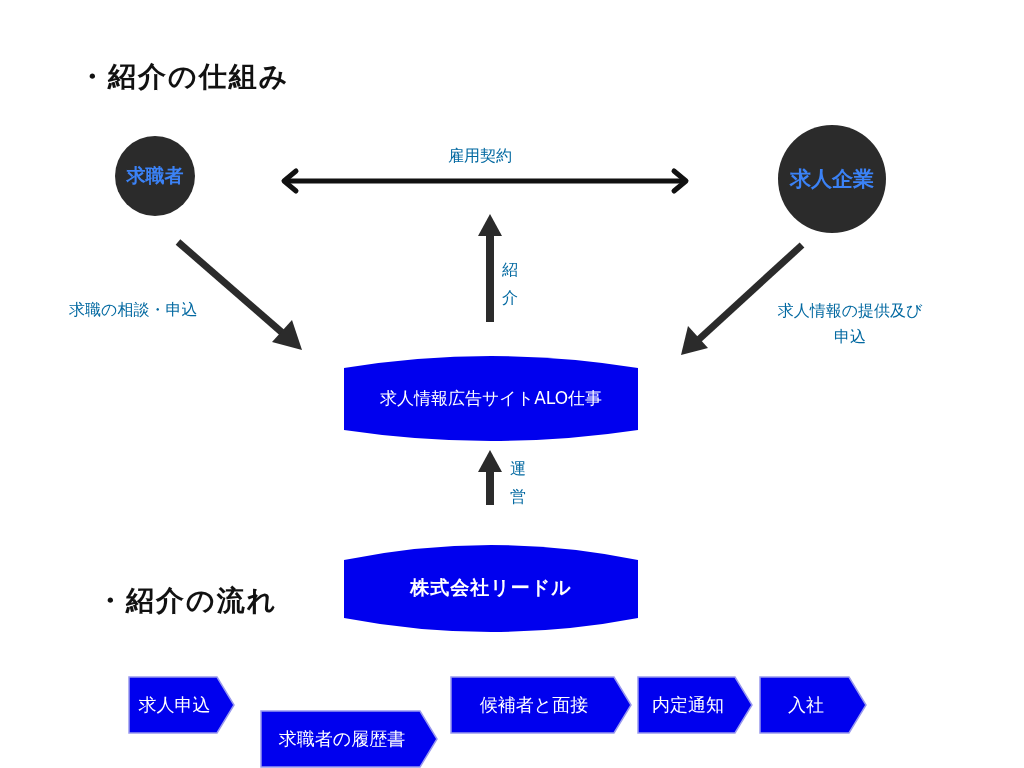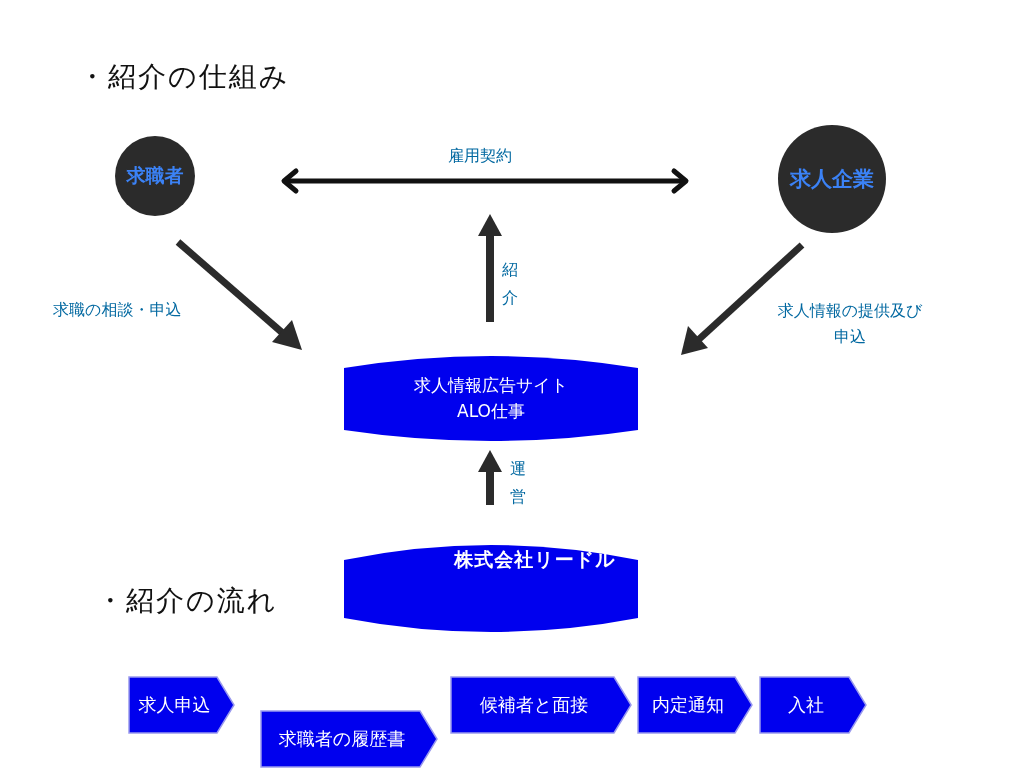--- a/index.html
+++ b/index.html
@@ -1,35 +1,35 @@
 <!DOCTYPE html>
 <html><head>
 <meta charset="utf-8">
 <style>
   html, body { margin:0; padding:0; }
   body { width:1024px; height:768px; background:#ffffff; position:relative; overflow:hidden;
          font-family:"DejaVu Sans", "Liberation Sans", sans-serif; color:#222; }
-  .heading { position:absolute; font-size:28px; font-weight:normal; color:#111; letter-spacing:2px; }
+  .heading { position:absolute; font-size:28px; font-weight:bold; color:#111; letter-spacing:2px; }
   #h1 { left:78px; top:58px; }
   #h2 { left:96px; top:582px; }
   .circle { position:absolute; border-radius:50%; background:#2b2b2b; color:#3b82f6;
             display:flex; align-items:center; justify-content:center; font-weight:bold; }
   #seeker { left:115px; top:136px; width:80px; height:80px; font-size:19px; }
   #company { left:778px; top:125px; width:108px; height:108px; font-size:21px; }
   .label { position:absolute; font-size:16px; color:#0369a1; }
   #lbl-contract { left:448px; top:146px; }
   #lbl-intro { left:500px; top:256px; width:20px; line-height:28px; text-align:center; }
   #lbl-operate { left:508px; top:455px; width:20px; line-height:28px; text-align:center; }
-  #lbl-left { left:53px; top:300px; }
+  #lbl-left { left:69px; top:300px; }
   #lbl-right { left:752px; top:298px; width:196px; text-align:center; line-height:26px; }
   svg.overlay { position:absolute; left:0; top:0; }
-  .banner { position:absolute; color:#fff; text-align:center; display:flex; flex-direction:column;
+  .banner { position:absolute; color:#fff; text-align:center; display:flex; flex-direction:row;
             align-items:center; justify-content:center; }
   #site { left:344px; top:360px; width:294px; height:76px; font-size:17px; line-height:26px; }
-  #leedle { left:344px; top:520px; width:294px; height:80px; font-size:19px; font-weight:bold; letter-spacing:1px;padding-left:44px; }
+  #leedle { left:344px; top:548px; width:294px; height:80px; font-size:19px; font-weight:bold; letter-spacing:1px; }
   .step { position:absolute; top:676px; height:58px; color:#fff; font-size:18px;
           display:flex; align-items:center; }
   .step span { position:relative; z-index:2; width:100%; text-align:center; padding-right:14px; box-sizing:border-box; }
   .step svg { position:absolute; left:0; top:0; z-index:1; }
 </style>
 </head>
 <body>
 
 <div class="heading" id="h1">・紹介の仕組み</div>
 

